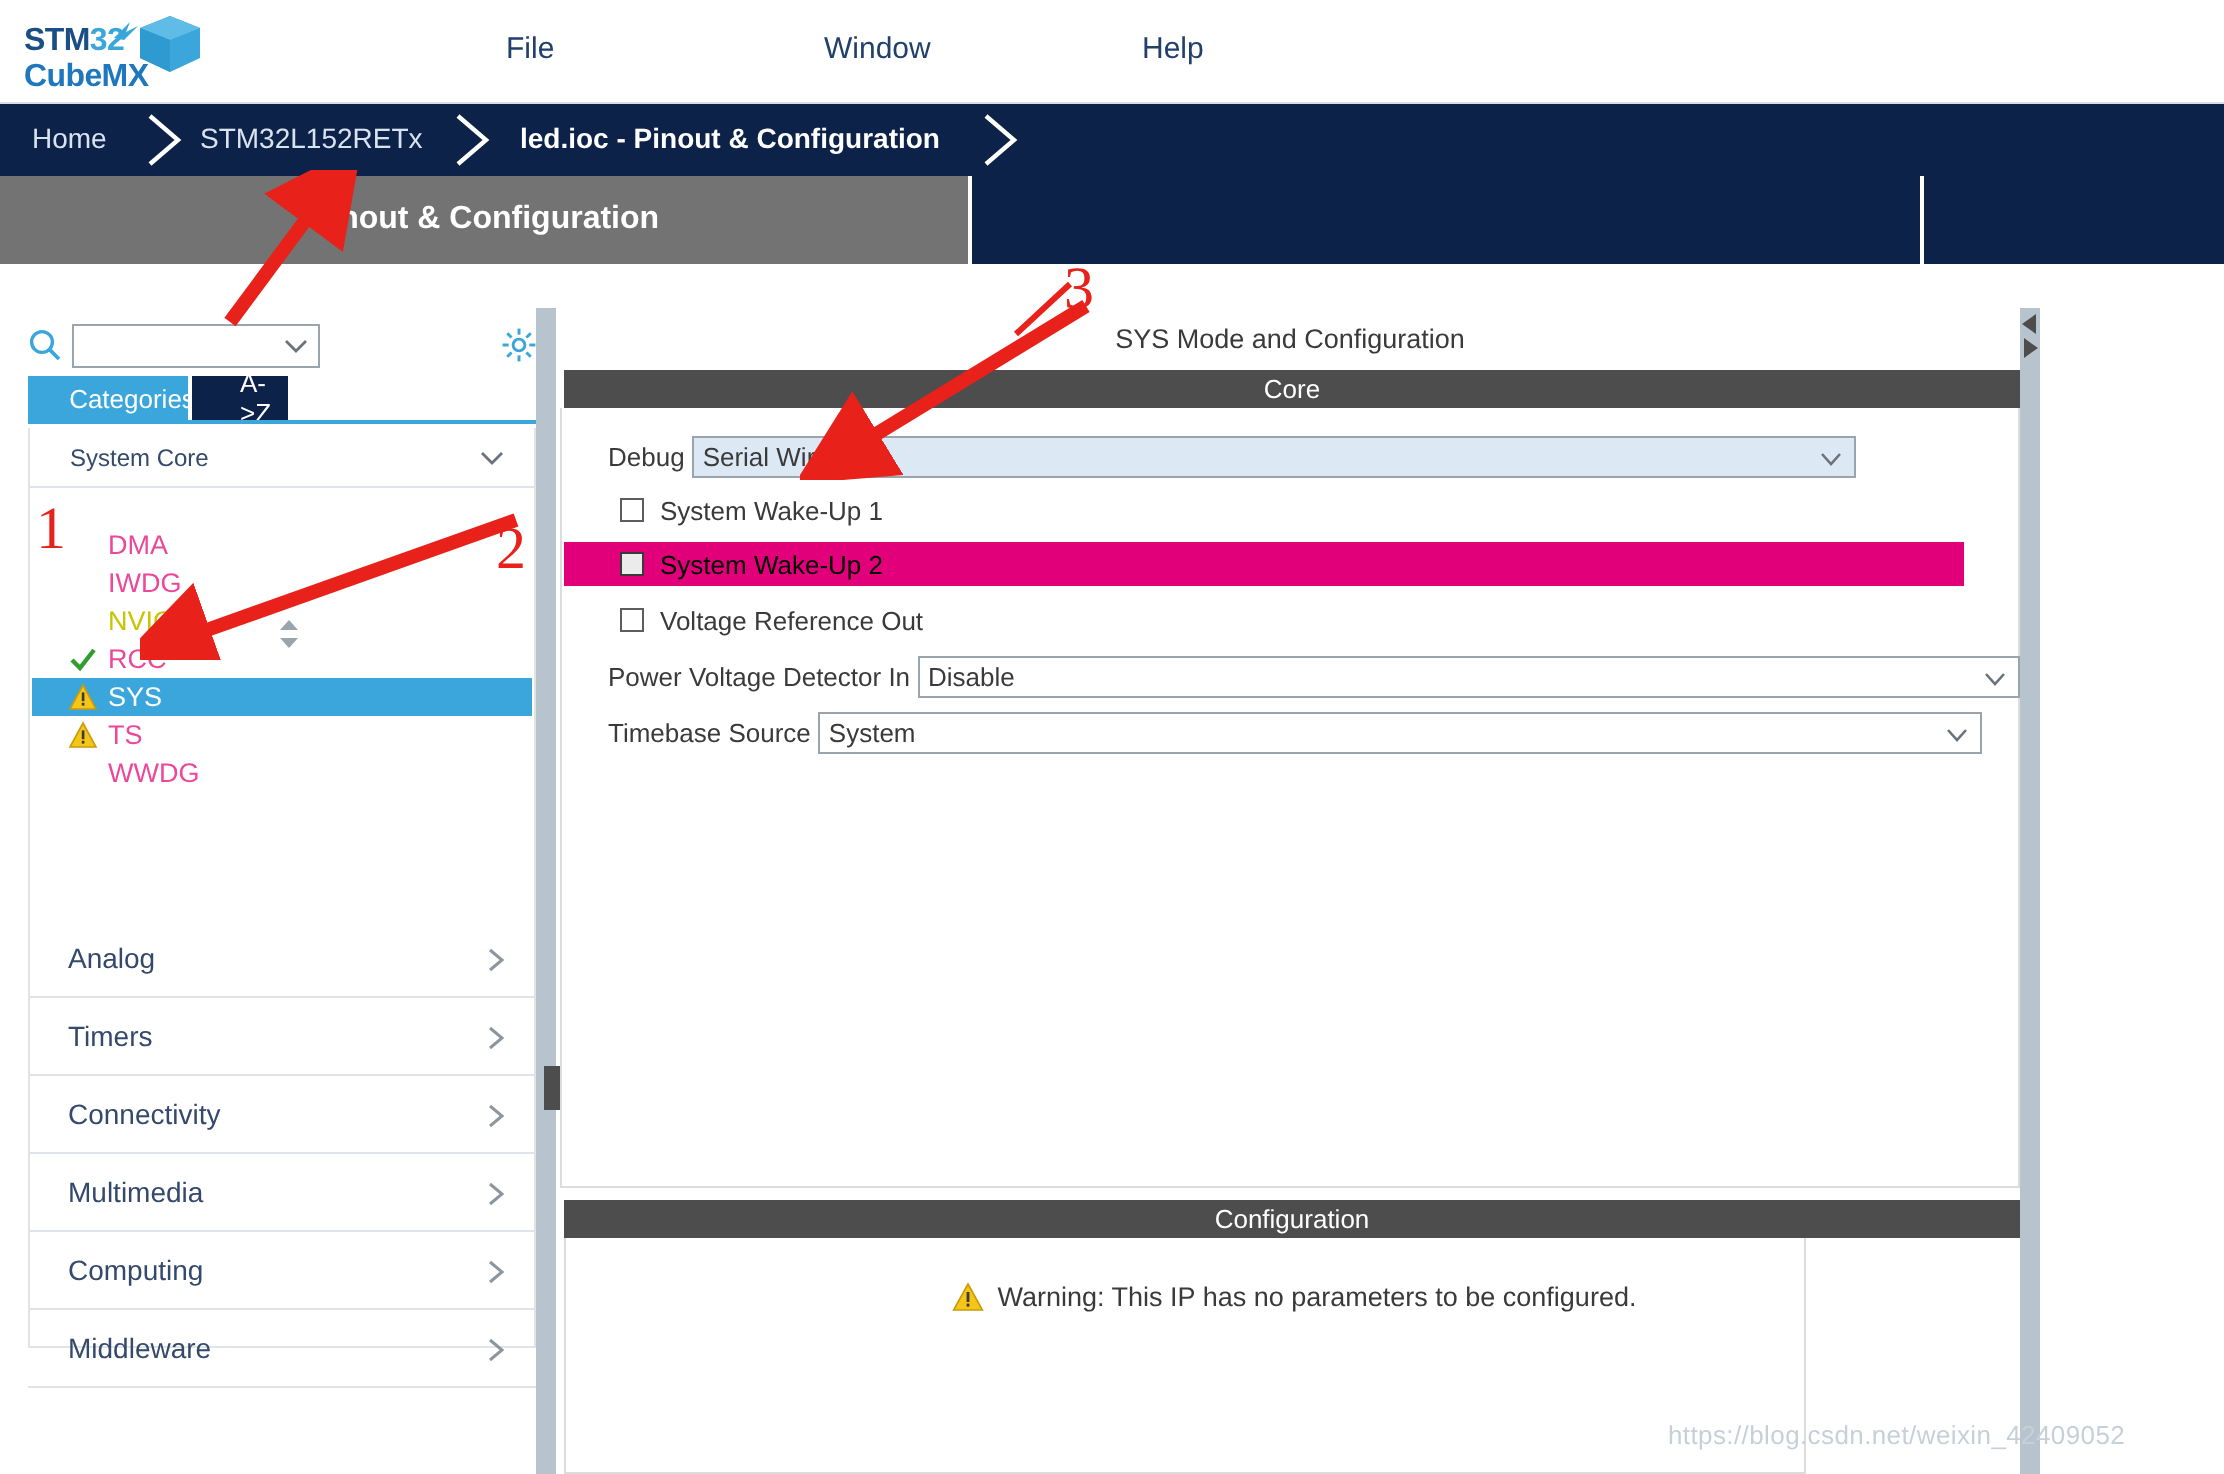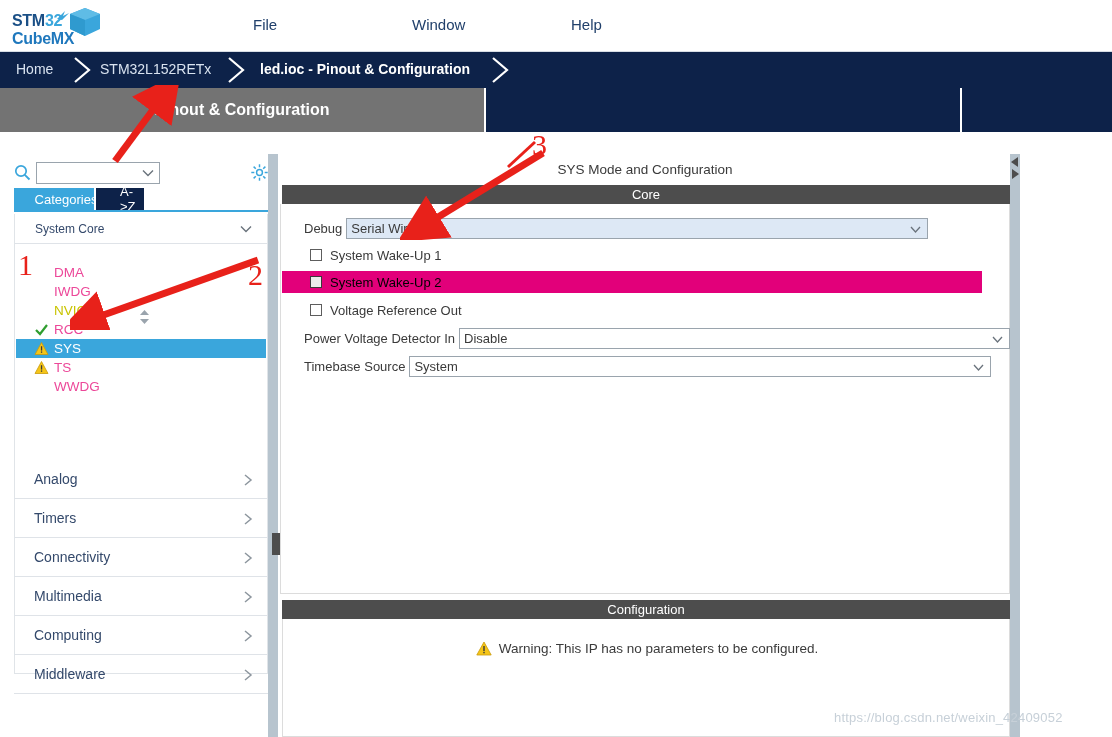--- a/index.html
+++ b/index.html
@@ -169,21 +169,21 @@
   .chk-row.highlight .box { background: #ebebeb; border-color: #3a3a3a; margin-left: 28px; }
 
   .row-wk1 { top: 90px; }
   .row-wk2 { top: 117px; }
   .row-vref { top: 145px; }
   .row-pvd { top: 172px; }
   .row-pvd .combo { width: 582px; margin-left: 4px; }
   .row-tb { top: 200px; }
   .row-tb .combo { width: 582px; margin-left: 4px; }
 
-  .config-body { position: absolute; left: 2px; top: 465px; width: 728px; height: 118px; background: #fff; border: 1px solid #dcdcdc; border-top: 0; }
+  .config-body { position: absolute; left: 2px; top: 465px; width: 621px; height: 118px; background: #fff; border: 1px solid #dcdcdc; border-top: 0; }
   .warning-line {
     position: absolute; left: 0; top: 22px; width: 728px;
     display: flex; align-items: center; justify-content: center;
     font-size: 13.5px; color: #3a3a3a;
   }
   .warning-line .wico { width: 16px; height: 15px; margin-right: 7px; }
 
   
   .watermark {
     position: absolute; left: 834px; top: 710px; font-size: 13px;

